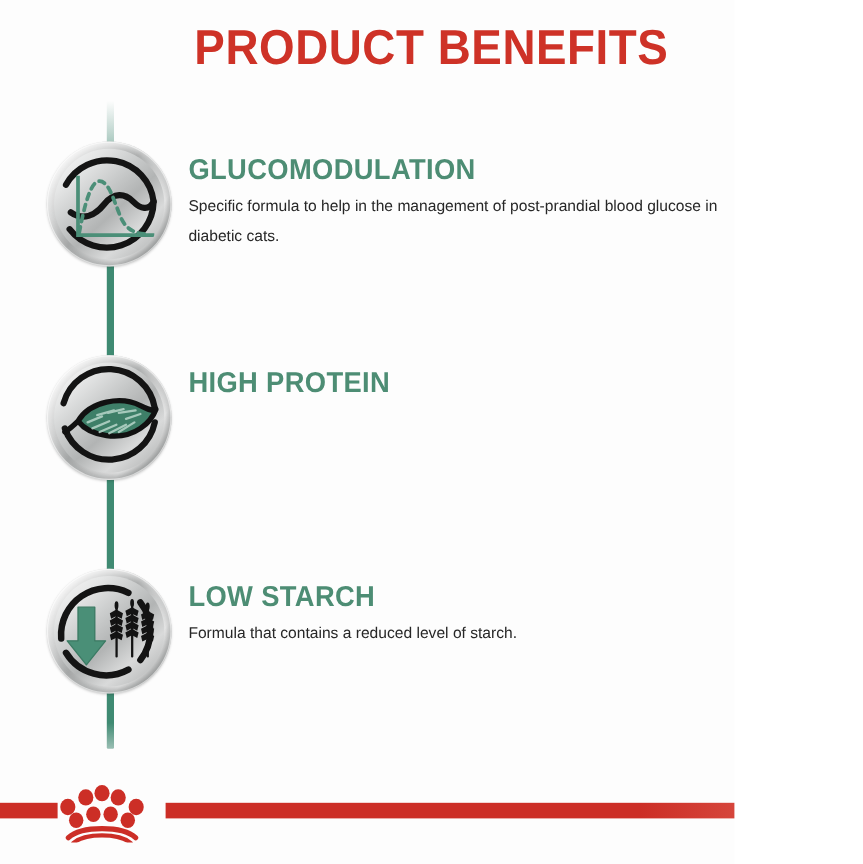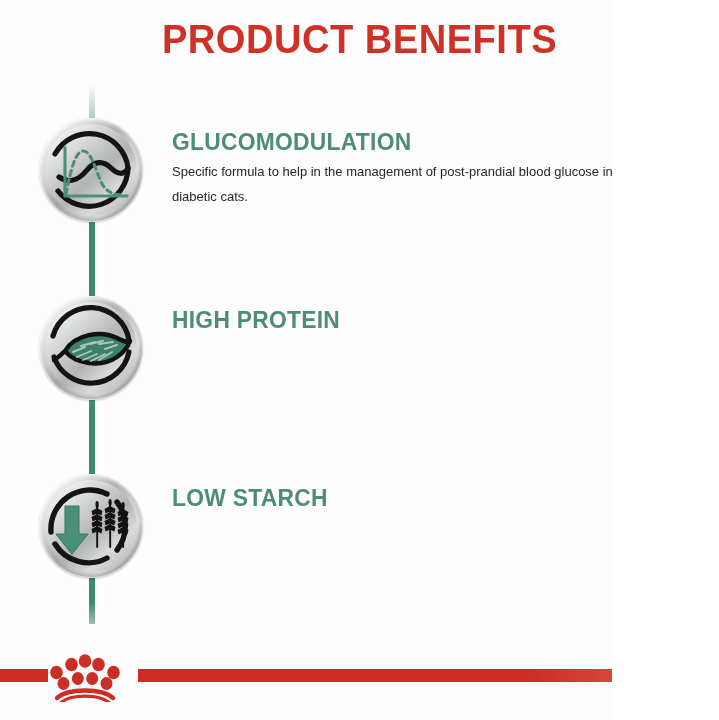--- a/index.html
+++ b/index.html
@@ -105,21 +105,21 @@
   }
   .medallion .inner svg {
     position: absolute;
     left: 0;
     top: 0;
   }
 
   
   .btext {
     position: absolute;
-    left: 172px;
+    left: 157px;
     top: 10px;
     width: 516px;
   }
   .bhead {
     font-family: "Liberation Sans", sans-serif;
     font-weight: bold;
     font-size: 24px;
     line-height: 28px;
     letter-spacing: 0.3px;
     color: #4d8d74;
@@ -282,20 +282,21 @@
               <path d="M 78 47 L 83.5 50 L 82.4 54.6 L 78 52.4 Z"></path>
               <ellipse cx="78.1" cy="25.5" rx="1.6" ry="3.4"></ellipse>
             </g>
           </g>
         </svg>
       </div>
     </div>
 
     <div class="btext">
       <p class="bhead">LOW STARCH</p>
+      <p class="bbody">Formula that contains a reduced level of starch.</p>
     </div>
   </div>
 
   <div class="footer-bar-left"></div>
   <div class="footer-bar-right"></div>
 
   <div class="crown">
     <svg width="82" height="52" viewBox="0 0 82 52" xmlns="http://www.w3.org/2000/svg">
       <g fill="#cc2e26">
 

